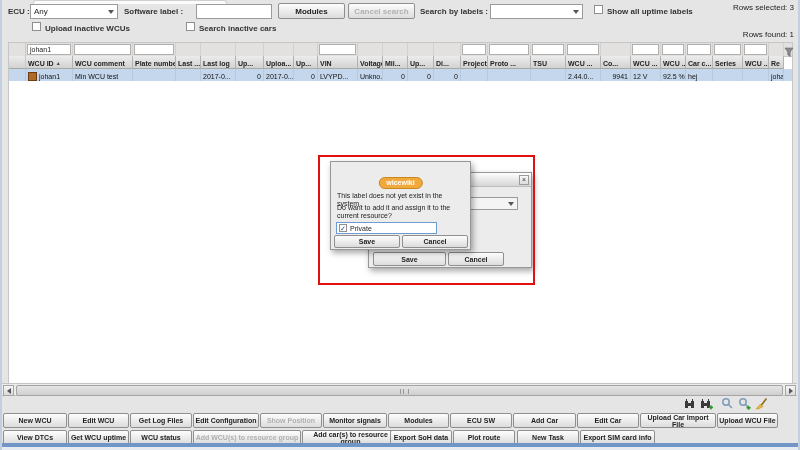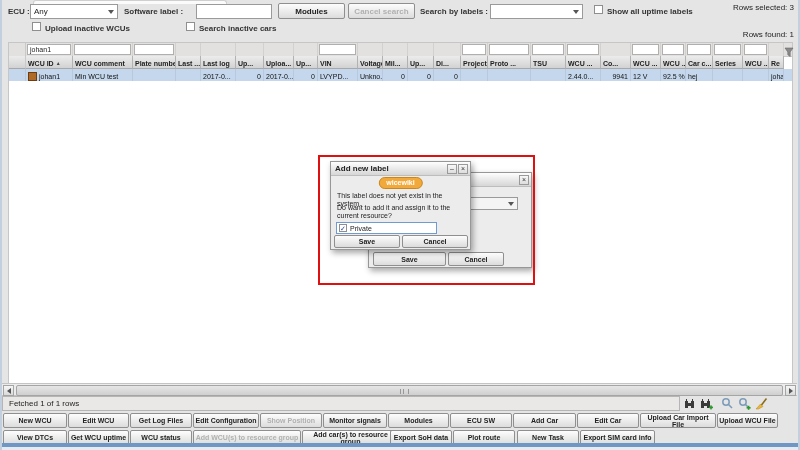--- a/index.html
+++ b/index.html
@@ -363,23 +363,20 @@
         <span class="tri-l"></span>
       </div>
     <div class="sthumb">
         <div class="grip"></div>
       </div>
     <div class="sbtn" style="right:1px;">
         <span class="tri-r"></span>
       </div>
   </div>
 
-  <div class="abs statusbox">
-    <span>Fetched 1 of 1 rows</span>
-  </div>
   <div class="abs sicons">
       <span><svg class="sicon" viewBox="0 0 13 13">
           <path d="M2 4h3v7H2zM8 4h3v7H8zM5 6h3v3H5z" fill="#3a3a3a"></path>
           <path d="M3 2h1v2H3zM9 2h1v2H9z" fill="#3a3a3a"></path>
         </svg></span>
       <span><svg class="sicon" viewBox="0 0 13 13">
           <path d="M1 4h3v7H1zM7 4h3v7H7zM4 6h3v3H4z" fill="#3a3a3a"></path>
           <path d="M2 2h1v2H2zM8 2h1v2H8z" fill="#3a3a3a"></path>
           <rect x="9" y="9.6" width="4" height="1.6" fill="#2a9a2a"></rect>
           <rect x="10.2" y="8.4" width="1.6" height="4" fill="#2a9a2a"></rect>
@@ -432,25 +429,20 @@
       <span class="wbtn" style="margin-left:auto;">×</span>
     </div>
     <div class="abs combo" style="left:16px;top:24px;width:133px;height:13px;background:#f4f4f4;">
       <span class="arr"></span>
     </div>
     <button class="abs btn" style="left:4px;top:79px;width:73px;height:14px;font-size:7px;">Save</button>
     <button class="abs btn" style="left:79px;top:79px;width:56px;height:14px;font-size:7px;">Cancel</button>
   </div>
 
   <div class="abs dialog" style="left:330px;top:161px;width:141px;height:89px;z-index:40;">
-    <div class="titlebar">
-      <span class="t">Add new label</span>
-      <span class="wbtn" style="margin-left:auto;">–</span>
-      <span class="wbtn">×</span>
-    </div>
     <div class="badge">wicewiki</div>
     <div class="dtext" style="top:30px;">This label does not yet exist in the system.</div>
     <div class="dtext" style="top:42px;">Do want to add it and assign it to the</div>
     <div class="dtext" style="top:50px;">current resource?</div>
     <div class="cbfield">
       <span class="cb-checked">✓</span>
       <span>Private</span>
     </div>
     <button class="btn dlgbtn" style="left:3px;top:73px;width:66px;">Save</button>
     <button class="btn dlgbtn" style="left:71px;top:73px;width:66px;">Cancel</button>

